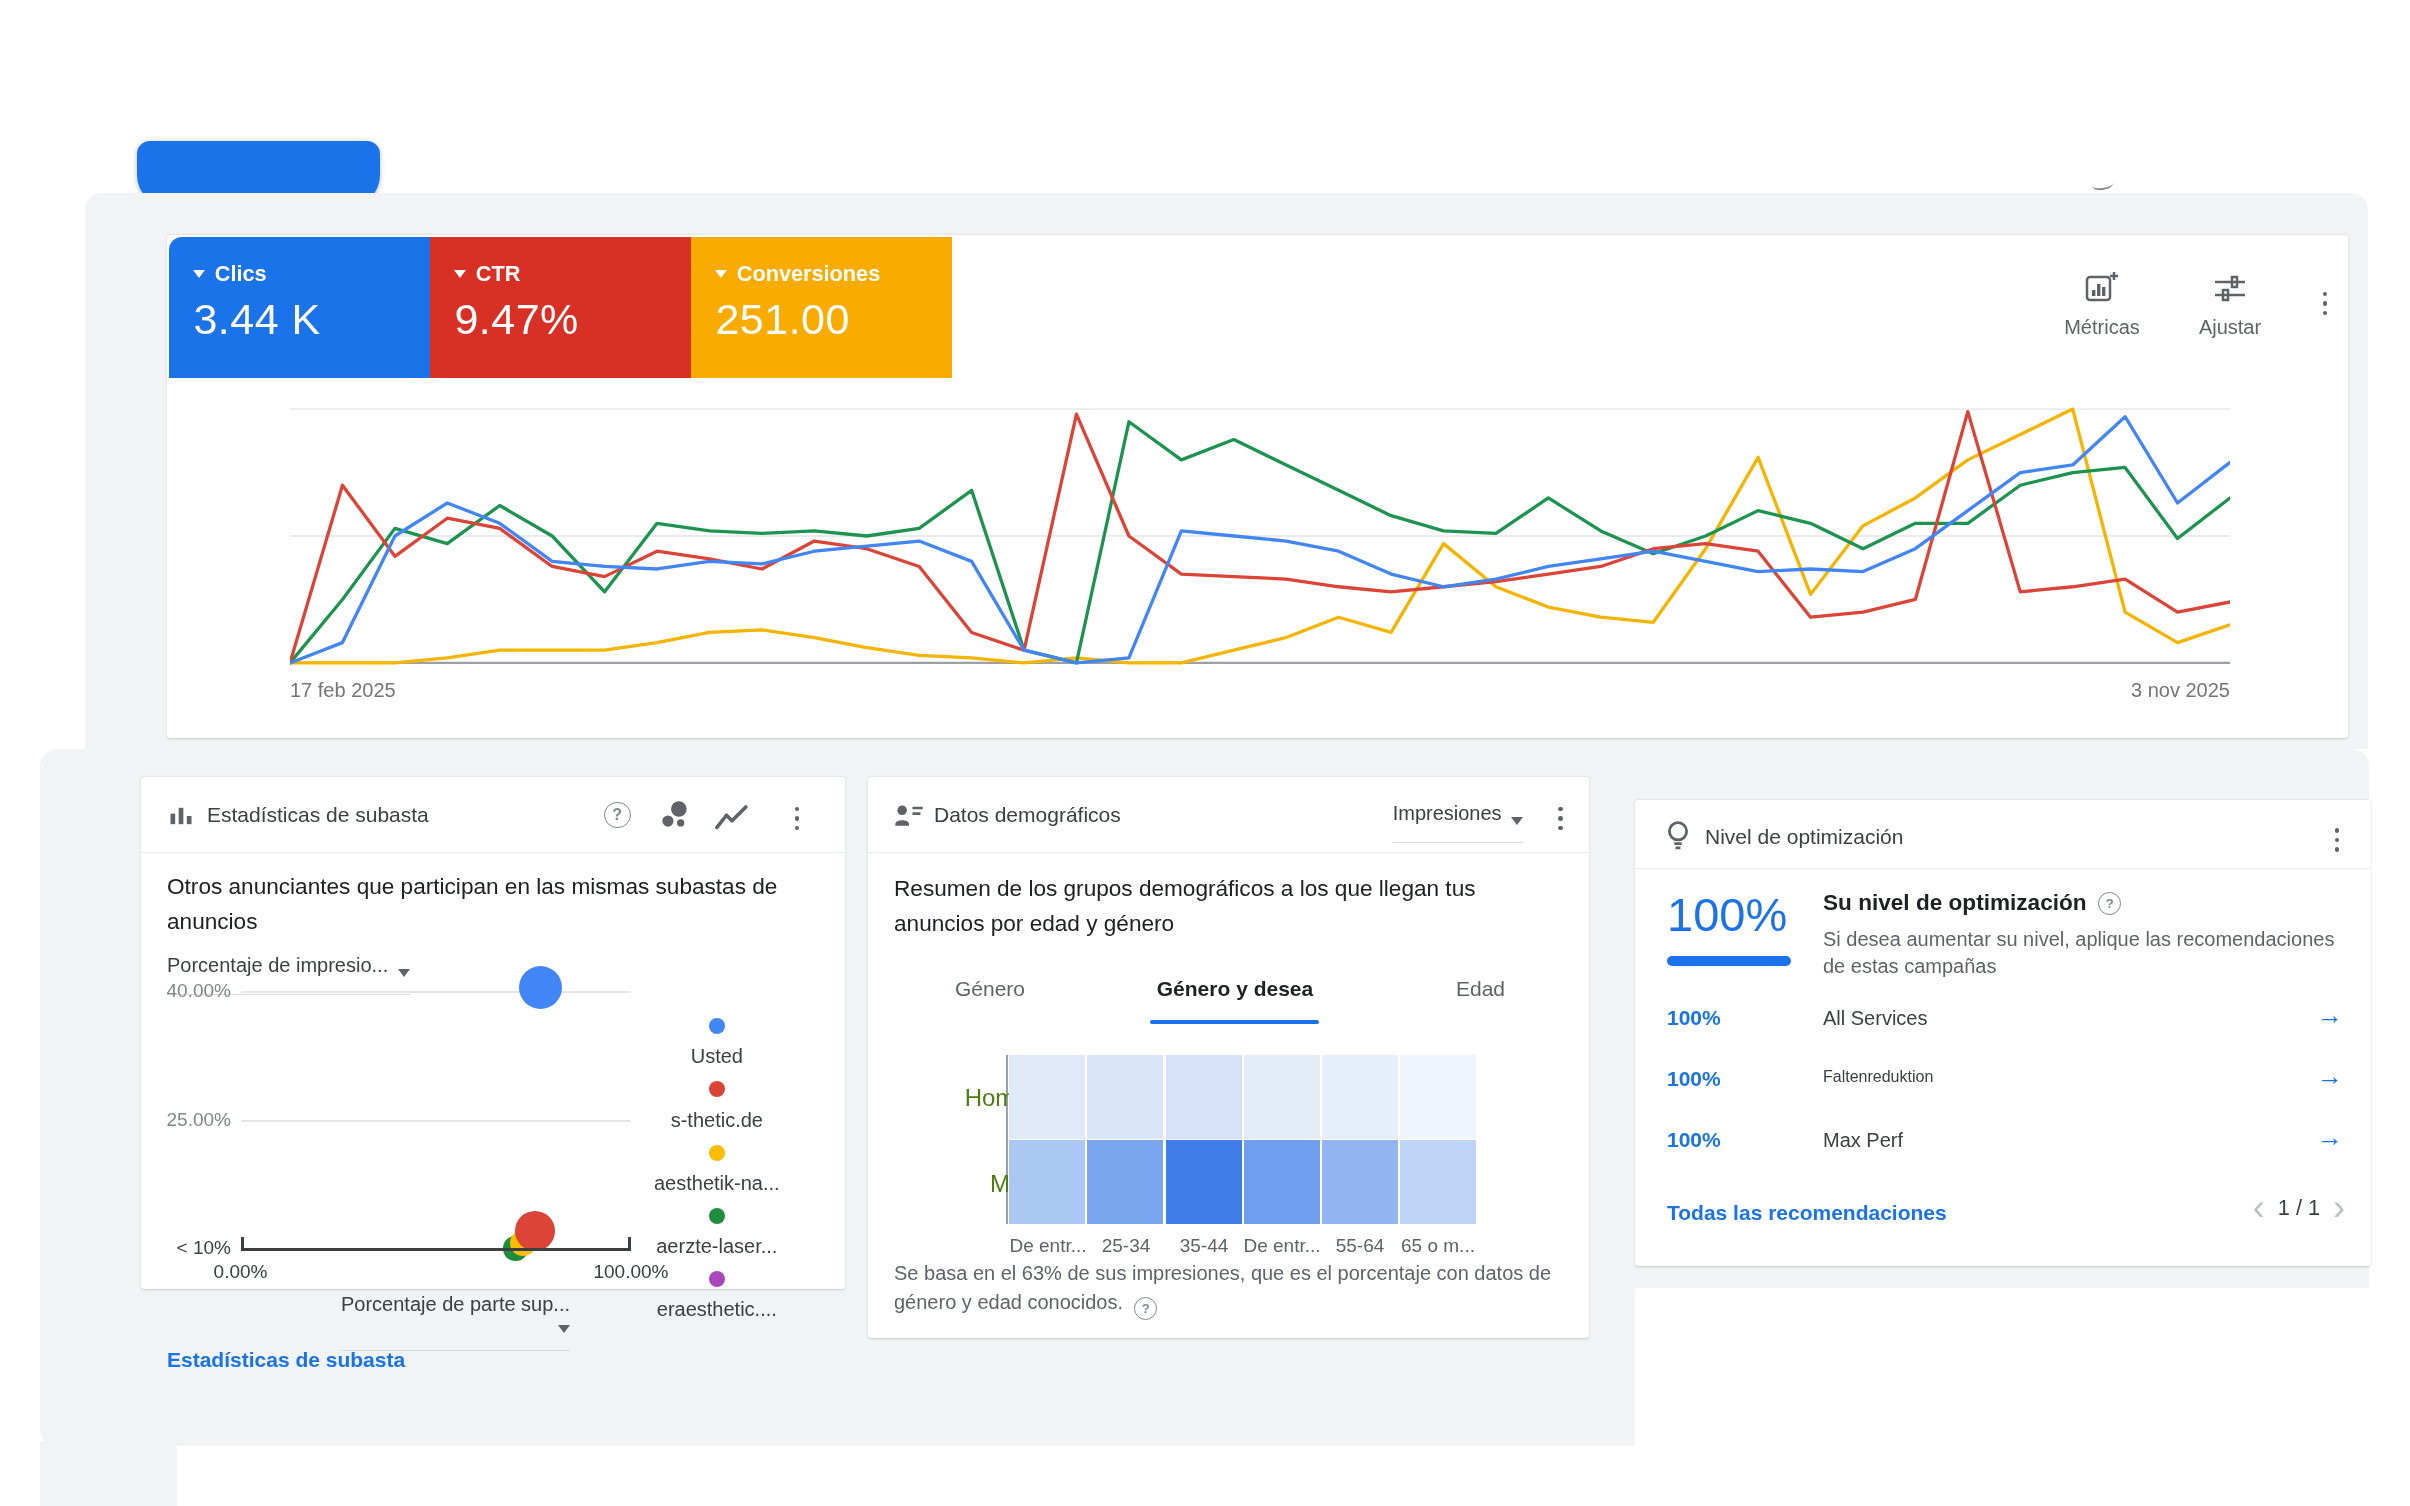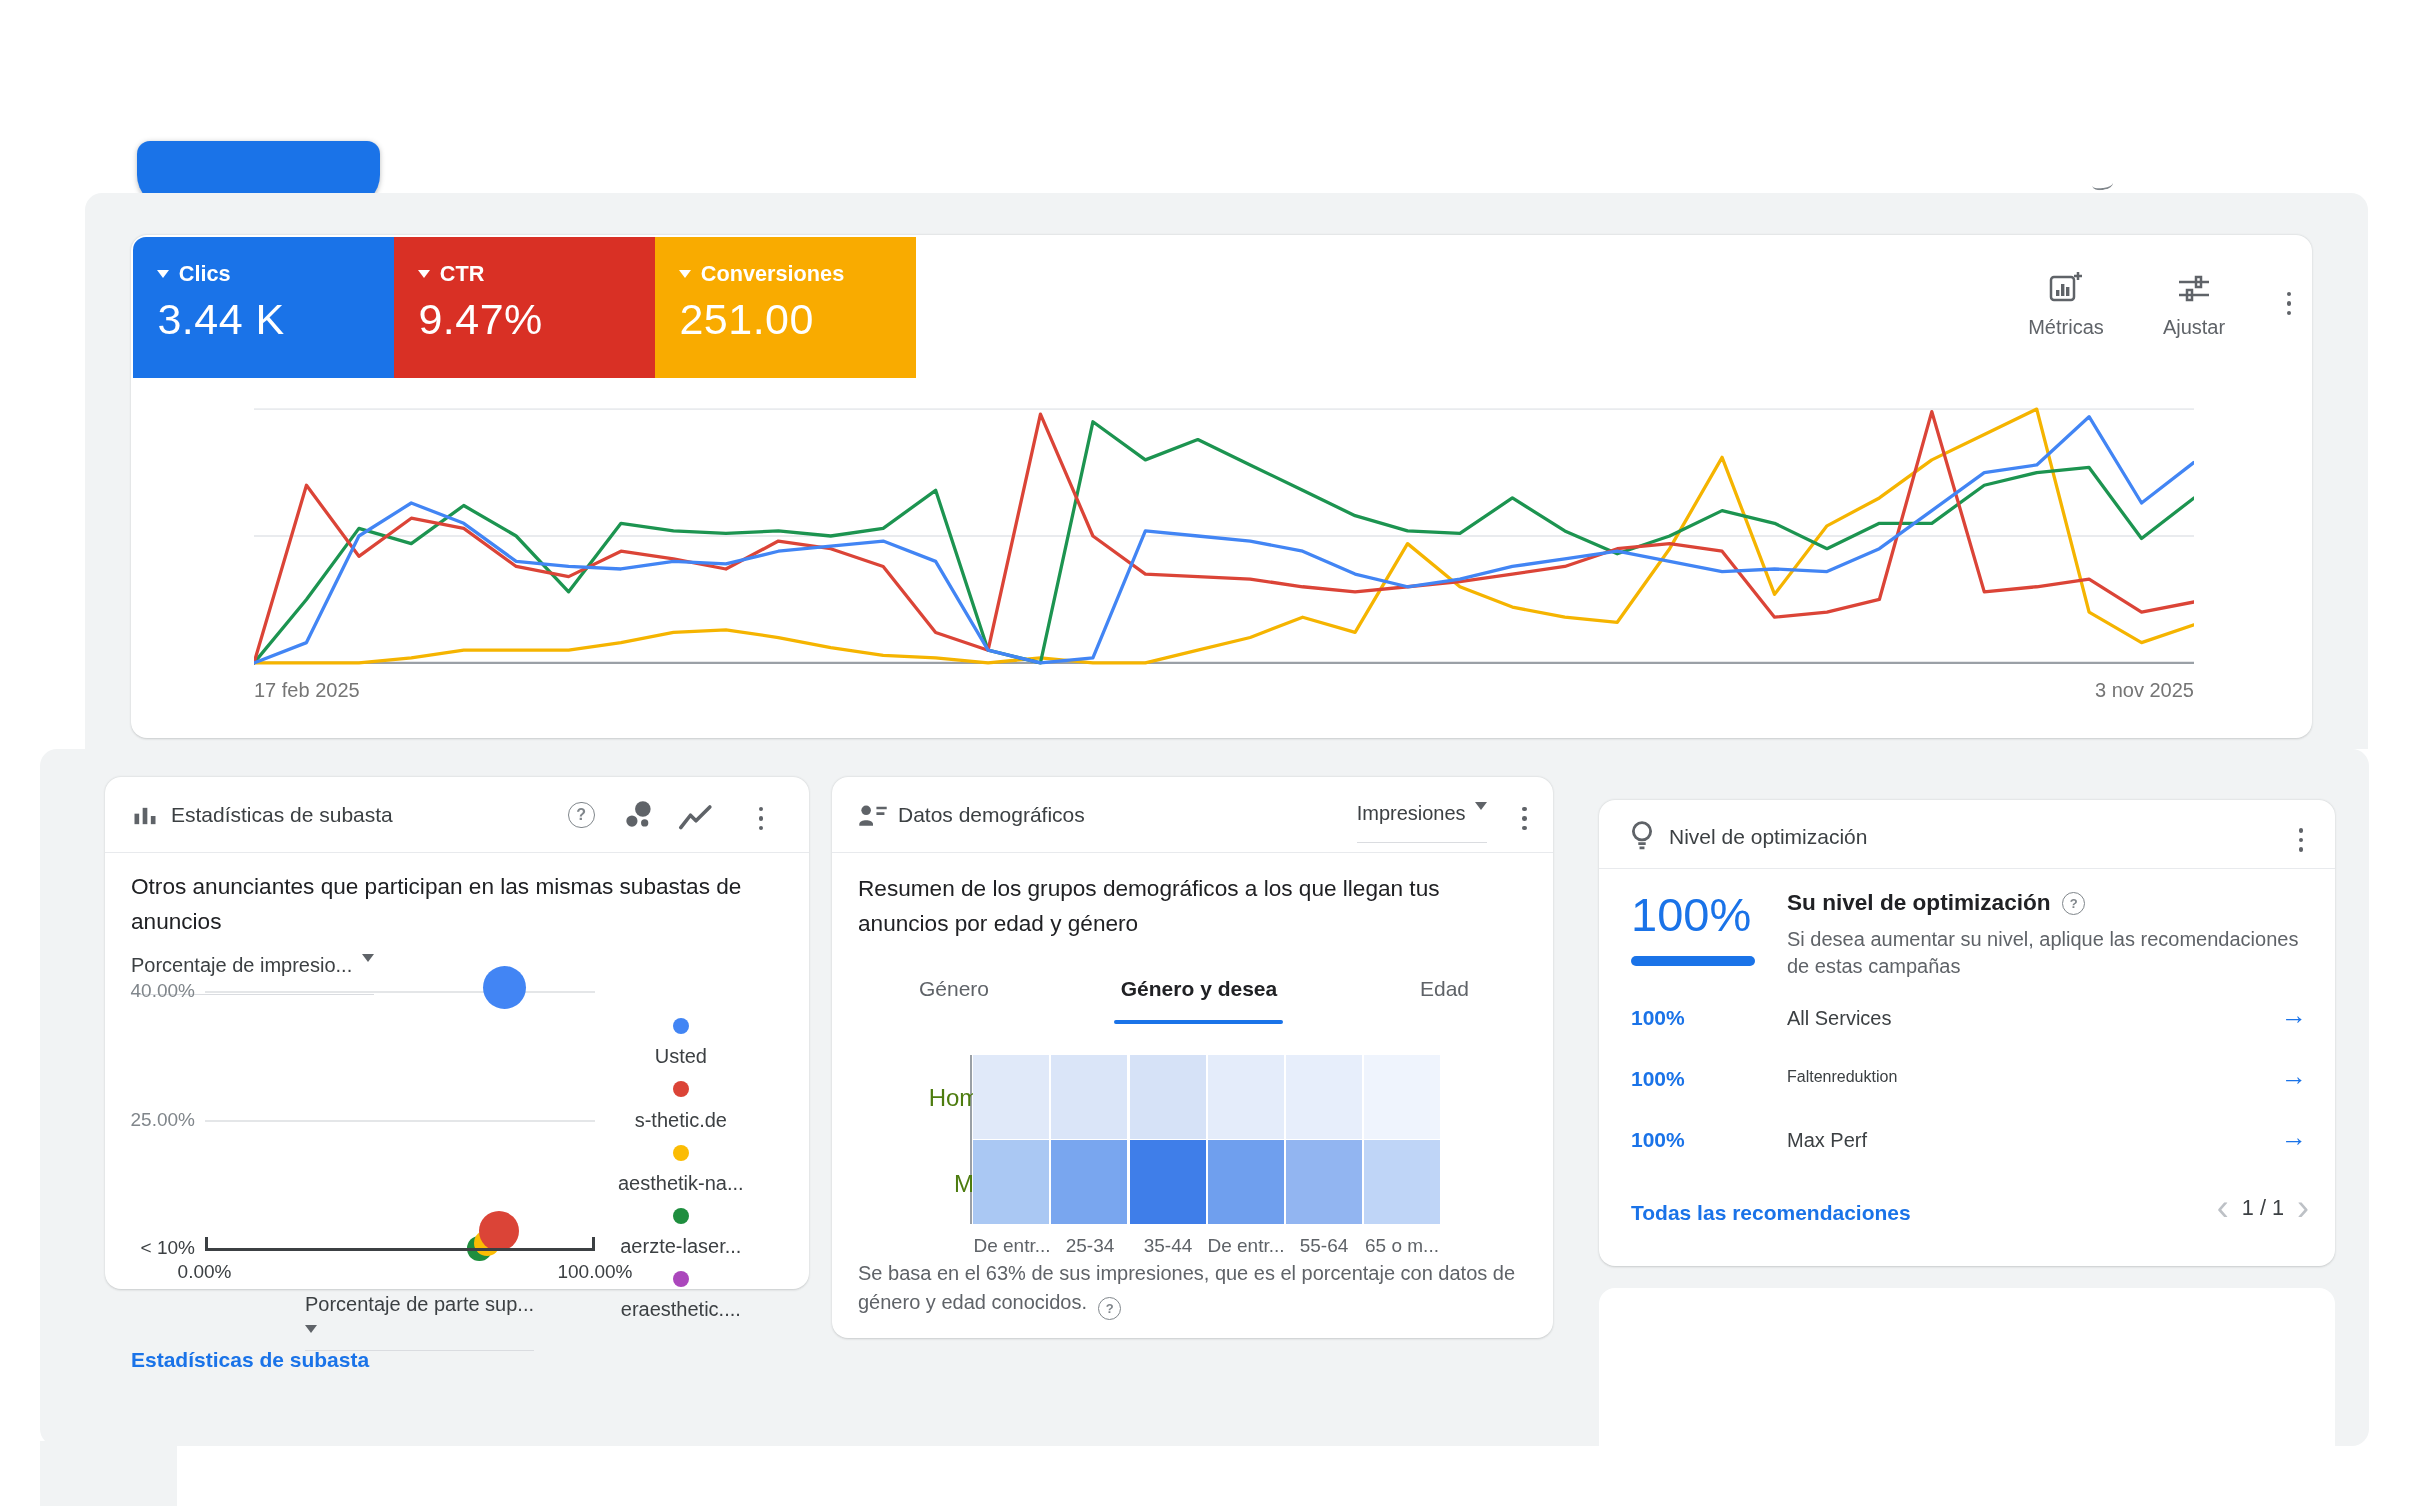--- a/index.html
+++ b/index.html
@@ -1,36 +1,36 @@
 <!DOCTYPE html>
 <html style="font-size:15px"><head>
 <meta charset="utf-8">
 <style>
   html,body{margin:0;padding:0;background:#fff;}
   #app{position:relative;width:2411px;height:1507px;background:#fff;overflow:hidden;
        font-family:"Liberation Sans",sans-serif;color:#3c4043;}
   .panel{position:absolute;background:#f1f3f4;}
-  .card{position:absolute;background:#fff;border-radius:16px;box-shadow:0 0.9px 1.9px rgba(60,64,67,.15),0 0.9px 2.8px rgba(60,64,67,.08);}
+  .card{position:absolute;background:#fff;border-radius:3px;box-shadow:0 0.9px 1.9px rgba(60,64,67,.15),0 0.9px 2.8px rgba(60,64,67,.08);margin-left:36px;}
   .hairline{position:absolute;left:0;right:0;height:0.9px;background:#e8eaed;}
   
   #pill{position:absolute;left:137px;top:141px;width:243px;height:66px;background:#1a73e8;
         border-radius:13px 13px 32px 32px;box-shadow:0 1.9px 5.6px rgba(60,64,67,.35);}
   
   #scorecards{position:absolute;left:1.9px;top:1.9px;height:141px;display:flex;}
   .chip{width:261px;height:141px;color:#fff;position:relative;cursor:pointer;}
   .chip-label{position:absolute;left:24.5px;top:24.5px;font-size:21.7px;font-weight:bold;display:flex;align-items:center;}
   .tri{width:0;height:0;border-left:6.6px solid transparent;border-right:6.6px solid transparent;border-top:8.5px solid #fff;margin-right:9.4px;display:inline-block;}
   .chip-value{position:absolute;left:24.5px;top:58px;font-size:43px;font-weight:normal;letter-spacing:0.5px;}
   
   .tool{position:absolute;width:104px;text-align:center;color:#5f6368;cursor:pointer;}
   .tool .tlabel{font-size:20px;margin-top:5.6px;color:#5f6368;}
   .dots{display:inline-flex;flex-direction:column;gap:4.7px;padding:3.8px;cursor:pointer;}
   .dots i{width:4.7px;height:4.7px;border-radius:50%;background:#5f6368;}
   
-  .dd{display:inline-flex;align-items:flex-start;gap:9.4px;border-bottom:0.9px solid #dadce0;padding-bottom:17px;
+  .dd{display:inline-flex;align-items:flex-end;gap:9.4px;border-bottom:0.9px solid #dadce0;padding-bottom:17px;
       font-size:20px;color:#3c4043;cursor:pointer;}
   .dd .tri{border-top-color:#5f6368;margin-right:0;}
   .help{display:inline-flex;width:24.5px;height:24.5px;border:1.9px solid #80868b;border-radius:50%;color:#80868b;
         font-size:16px;font-weight:bold;align-items:center;justify-content:center;cursor:pointer;}
   .card-title{font-size:21px;color:#3c4043;}
   .bubble{position:absolute;border-radius:50%;}
   .gridline{position:absolute;height:1.9px;background:#e4e6e8;}
   .legend-item{display:flex;align-items:center;gap:11.3px;margin-bottom:13px;font-size:20px;color:#3c4043;flex-direction:column;}
   .legend-dot{width:16px;height:16px;border-radius:50%;flex:0 0 auto;}
   .axis-label{position:absolute;font-size:19px;color:#80868b;}

